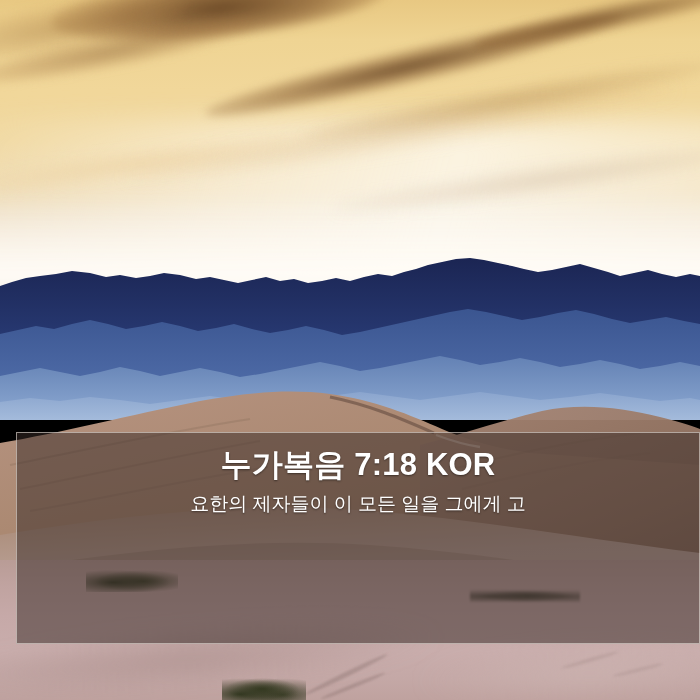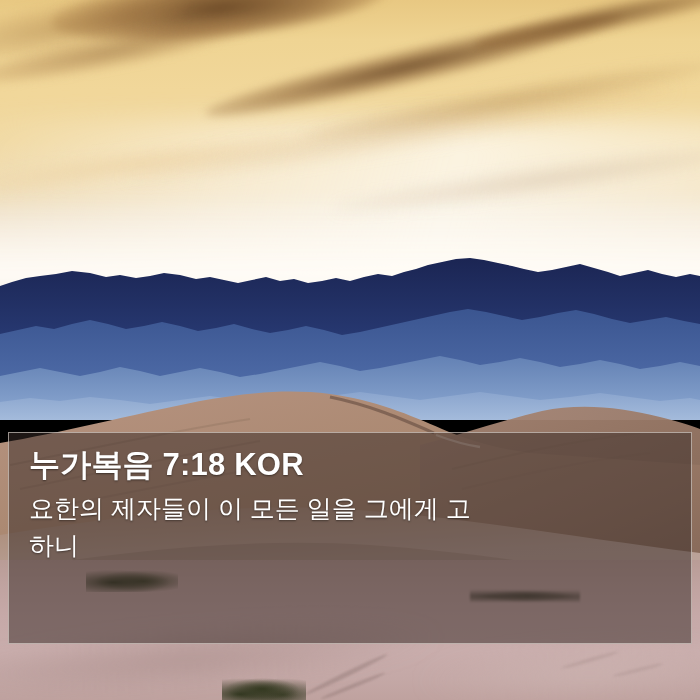--- a/index.html
+++ b/index.html
@@ -231,41 +231,42 @@
     background:
       radial-gradient(ellipse at 18% 60%, rgba(52,52,40,0.75) 0%, rgba(52,52,40,0) 60%),
       radial-gradient(ellipse at 52% 55%, rgba(58,58,44,0.72) 0%, rgba(58,58,44,0) 58%),
       radial-gradient(ellipse at 84% 62%, rgba(50,50,38,0.62) 0%, rgba(50,50,38,0) 58%);
     filter: blur(0.8px);
   }
 
   
   .banner {
     position: absolute;
-    left: 8px;
+    left: 16px;
     top: 432px;
     width: 684px;
     height: 212px;
     box-sizing: border-box;
     background: rgba(58,44,40,0.52);
     border: 1px solid rgba(234,226,220,0.60);
     padding: 12px 20px 0 20px;
+    text-align: center;
   }
   .banner-title {
     color: #ffffff;
     font-size: 31px;
     font-weight: bold;
     line-height: 1.26;
     letter-spacing: 0.2px;
     text-shadow: 0 1px 2px rgba(0,0,0,0.45);
     white-space: nowrap;
   }
   .banner-verse {
     color: #ffffff;
-    font-size: 25px;
+    font-size: 19px;
     font-weight: normal;
     line-height: 1.46;
     margin-top: 6px;
     text-shadow: 0 1px 2px rgba(0,0,0,0.45);
   }
   .banner-verse div { white-space: nowrap; }
   .banner-sub {
     color: #ffffff;
     font-size: 19px;
     font-weight: bold;
@@ -407,17 +408,16 @@
   <div class="ripple" style="left:612px;top:668px;width:52px;height:4px;transform:rotate(-14deg);opacity:0.45;"></div>
 
   <div class="shrub-mid"></div>
   <div class="shrub-right"></div>
   <div class="shrub-fore"></div>
 
   <div class="banner">
     <div class="banner-title">누가복음 7:18 KOR</div>
     <div class="banner-verse">
       <div>요한의 제자들이 이 모든 일을 그에게 고</div>
-      <div>하니</div>
     </div>
   </div>
 
 </div>
 
 </body></html>

